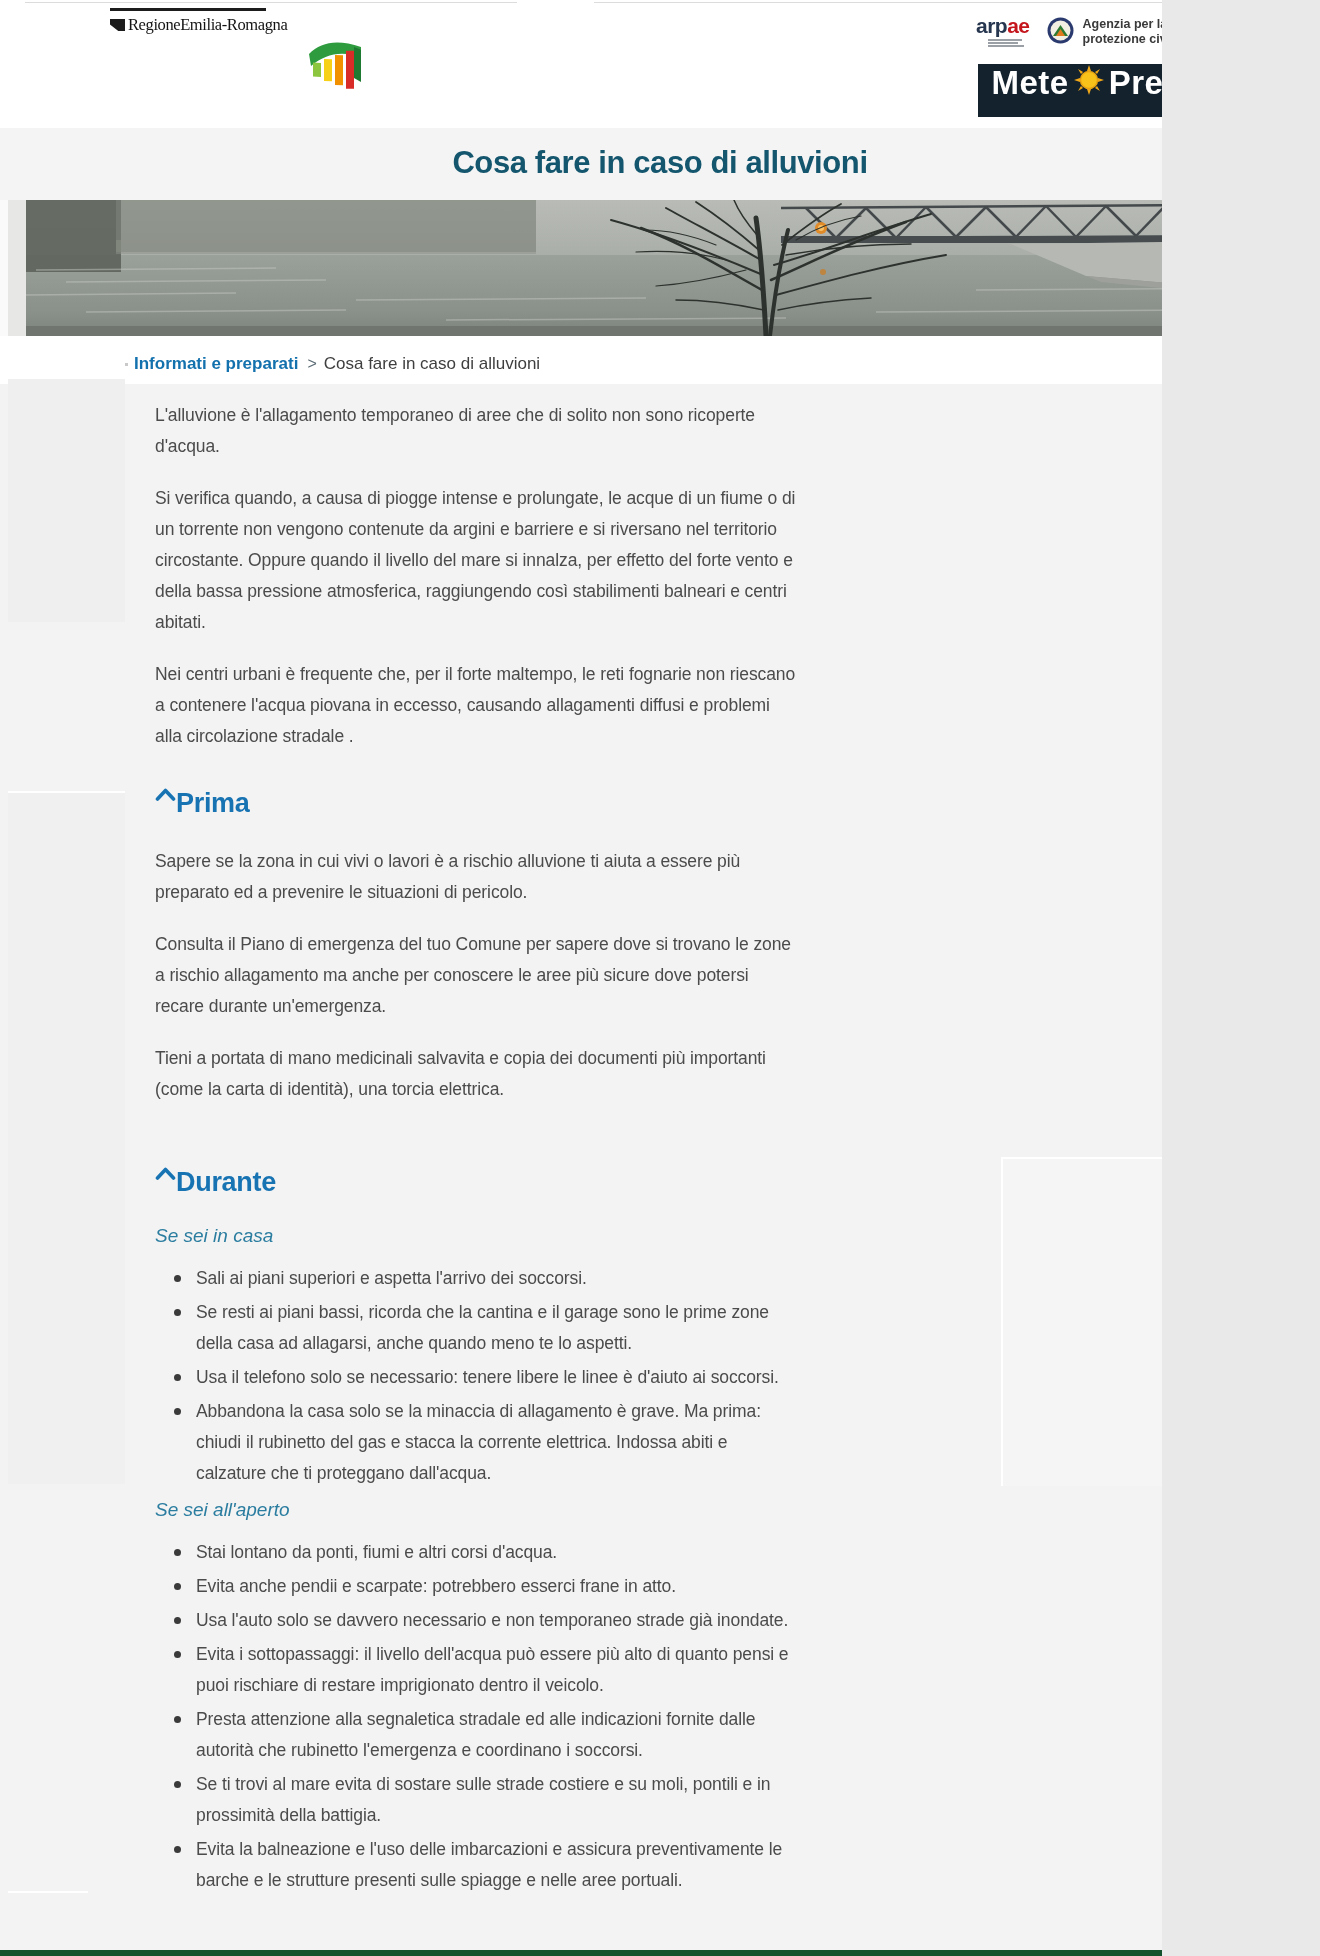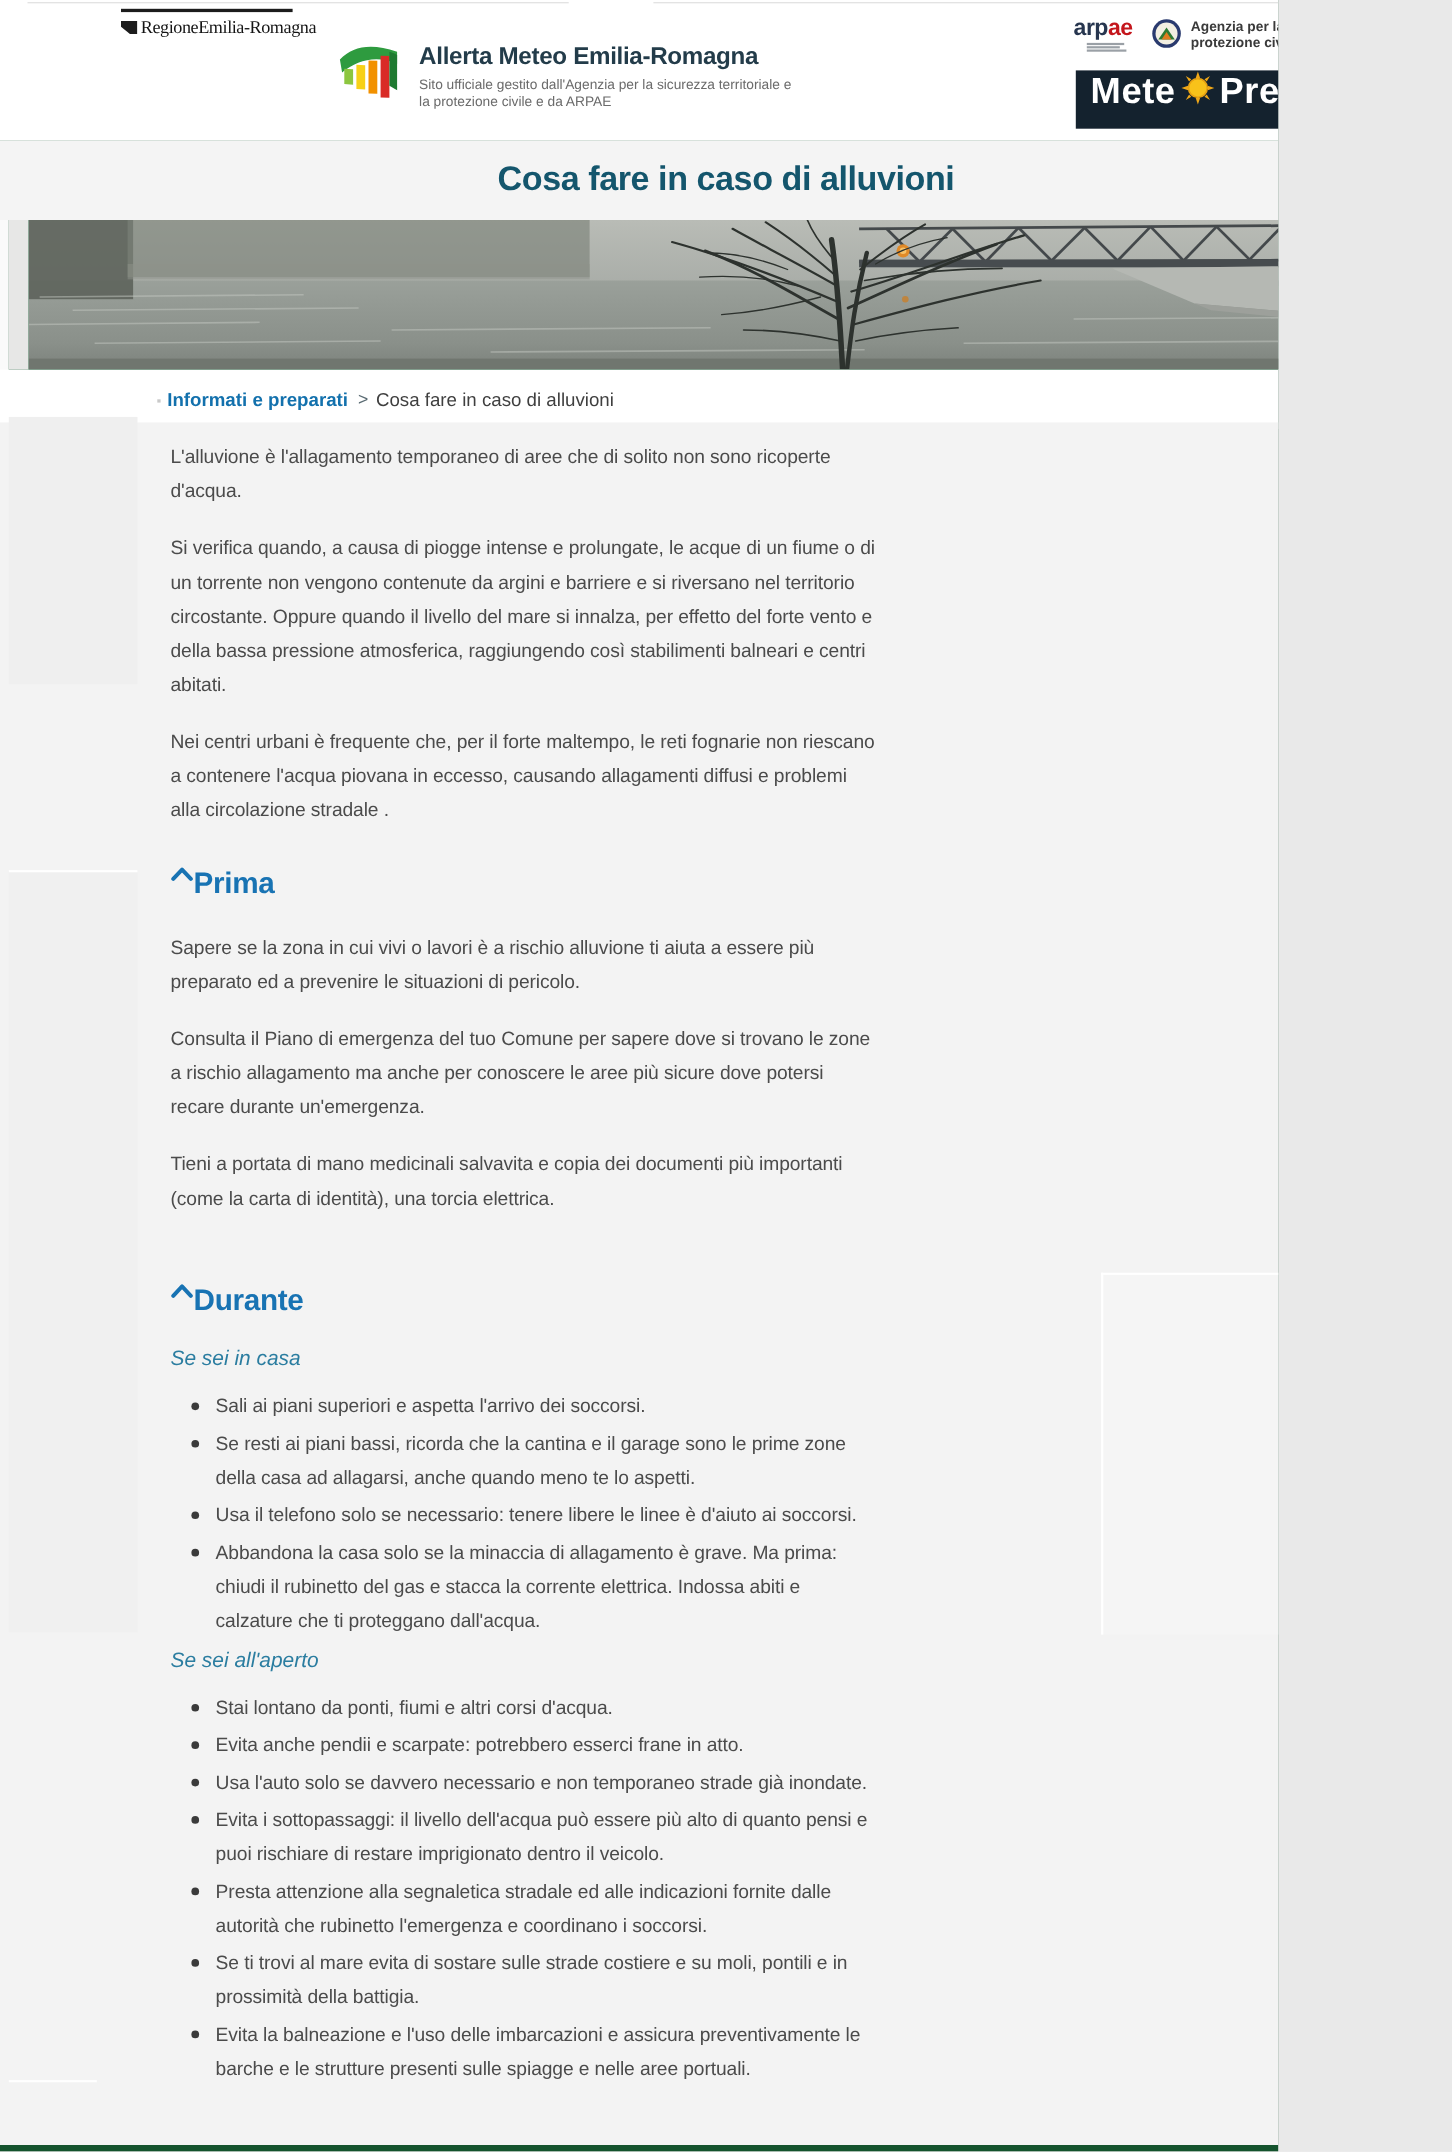--- a/index.html
+++ b/index.html
@@ -32,21 +32,21 @@
   
   .title-band{position:absolute;top:128px;left:0;width:1320px;height:72px;background:#f4f4f4;}
   .page-title{position:absolute;top:17px;left:0;width:100%;text-align:center;
               font-size:31px;font-weight:700;letter-spacing:-0.4px;color:#14566d;}
   
   .photo-rail-white{position:absolute;top:200px;left:0;width:8px;height:190px;background:#fafafa;}
   .photo-rail-gray{position:absolute;top:200px;left:8px;width:18px;height:136px;background:#e7e7e6;}
   .photo{position:absolute;top:200px;left:26px;width:1294px;height:136px;overflow:hidden;}
   
   .crumb-band{position:absolute;top:336px;left:0;width:1320px;height:54px;background:#ffffff;}
-  .crumb{position:absolute;top:18px;left:143px;display:flex;align-items:center;font-size:17px;}
+  .crumb{position:absolute;top:18px;left:125px;display:flex;align-items:center;font-size:17px;}
   .crumb-tick{width:3px;height:3px;background:#c9c9c9;margin-right:6px;}
   .crumb-link{color:#1371ad;font-weight:700;cursor:pointer;}
   .crumb-sep{color:#5a6b73;margin:0 7px 0 9px;font-size:16px;}
   .crumb-cur{color:#3f3f3f;}
   
   .content-area{position:absolute;top:384px;left:0;width:1320px;height:1566px;background:#f3f3f3;}
   .panelA{position:absolute;top:-5px;left:8px;width:117px;height:243px;background:#efefef;}
   .panelB{position:absolute;top:407px;left:8px;width:117px;height:691px;background:#f0f0f0;border-top:2px solid #ffffff;}
   .panelB-line2{position:absolute;top:1098px;left:0;width:80px;height:2px;background:#ffffff;}
   .panelR{position:absolute;top:773px;left:1001px;width:319px;height:327px;background:#f5f5f5;
@@ -83,27 +83,20 @@
 
     <div class="allerta">
       <svg width="56" height="52" viewBox="0 0 56 52">
         <path d="M2,16 C14,4 30,1 54,9 L54,20 C36,12 18,16 4,28 Z" fill="#2e9b3f"></path>
         <rect x="6" y="24" width="8" height="14" fill="#8cc63f" transform="skewY(4)"></rect>
         <rect x="17" y="20" width="8" height="22" fill="#f7d117" transform="skewY(3)"></rect>
         <rect x="28" y="16" width="8" height="30" fill="#f29100" transform="skewY(2)"></rect>
         <rect x="39" y="12" width="8" height="38" fill="#d92b27" transform="skewY(1)"></rect>
         <path d="M47,9 C51,10 54,12 54,12 L54,44 L47,40 Z" fill="#1f7a31"></path>
       </svg>
-      <div class="allerta-txt">
-        <div class="t">Allerta Meteo Emilia-Romagna</div>
-        <div class="s">
-          <div>Sito ufficiale gestito dall'Agenzia per la sicurezza territoriale e</div>
-          <div>la protezione civile e da ARPAE</div>
-        </div>
-      </div>
     </div>
 
     <div class="agency">
       <div class="arpae">
         <div class="arpae-word"><span class="b1">arp</span><span class="b2">ae</span></div>
         <div class="arpae-lines">
           <div style="width:34px"></div>
             <div style="width:30px"></div>
             <div style="width:36px"></div>
         </div>

